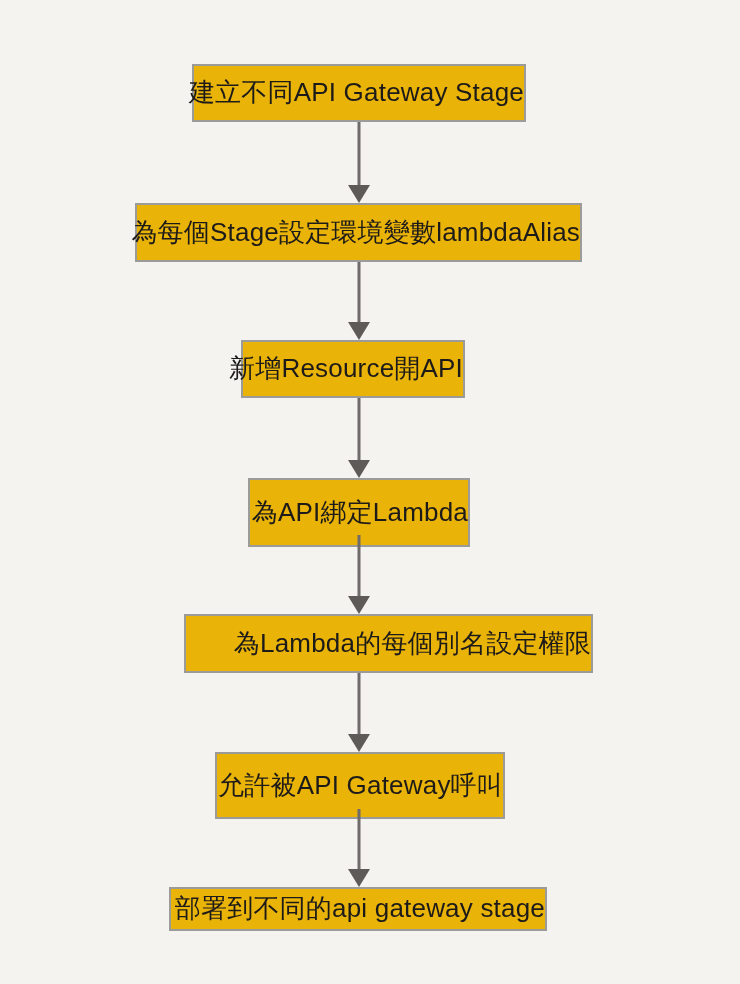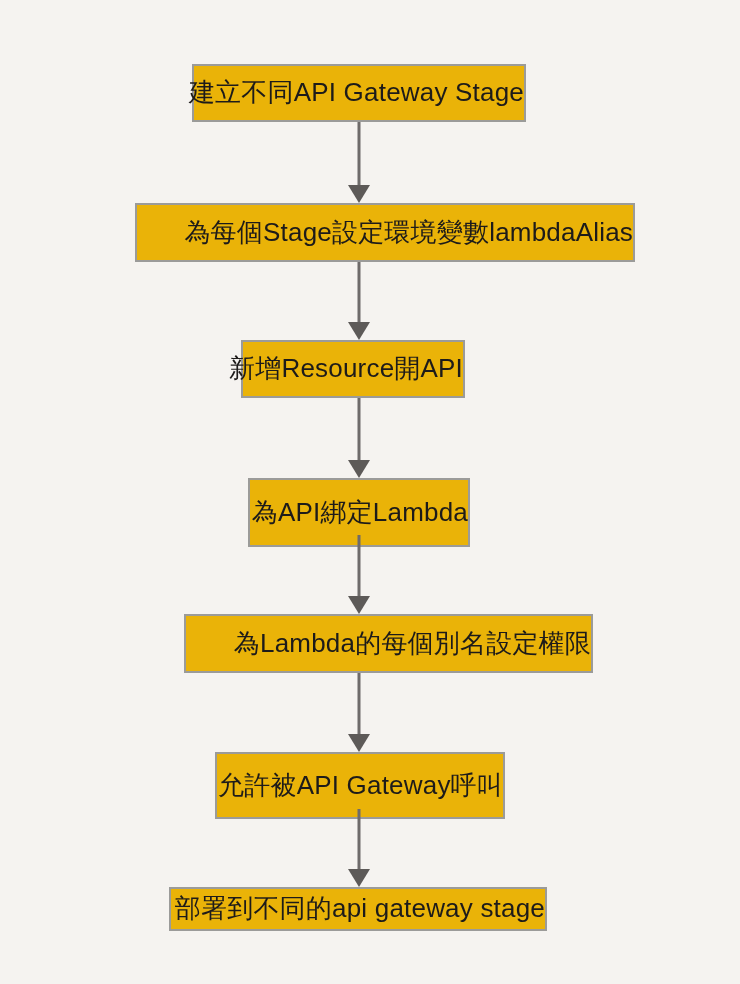--- a/index.html
+++ b/index.html
@@ -66,21 +66,21 @@
 
   <div class="node" style="left:192px; top:64px; width:334px; height:58px">
     <span class="node-label">建立不同API Gateway Stage</span>
   </div>
 
   <div class="arrow" style="left:347px; top:122px; height:81px">
     <div class="arrow-line"></div>
     <div class="arrow-head"></div>
   </div>
 
-  <div class="node" style="left:135px; top:203px; width:500px; height:59px">
+  <div class="node" style="left:135px; top:203px; width:447px; height:59px">
     <span class="node-label">為每個Stage設定環境變數lambdaAlias</span>
   </div>
 
   <div class="arrow" style="left:347px; top:262px; height:78px">
     <div class="arrow-line"></div>
     <div class="arrow-head"></div>
   </div>
 
   <div class="node" style="left:241px; top:340px; width:224px; height:58px">
     <span class="node-label">新增Resource開API</span>

